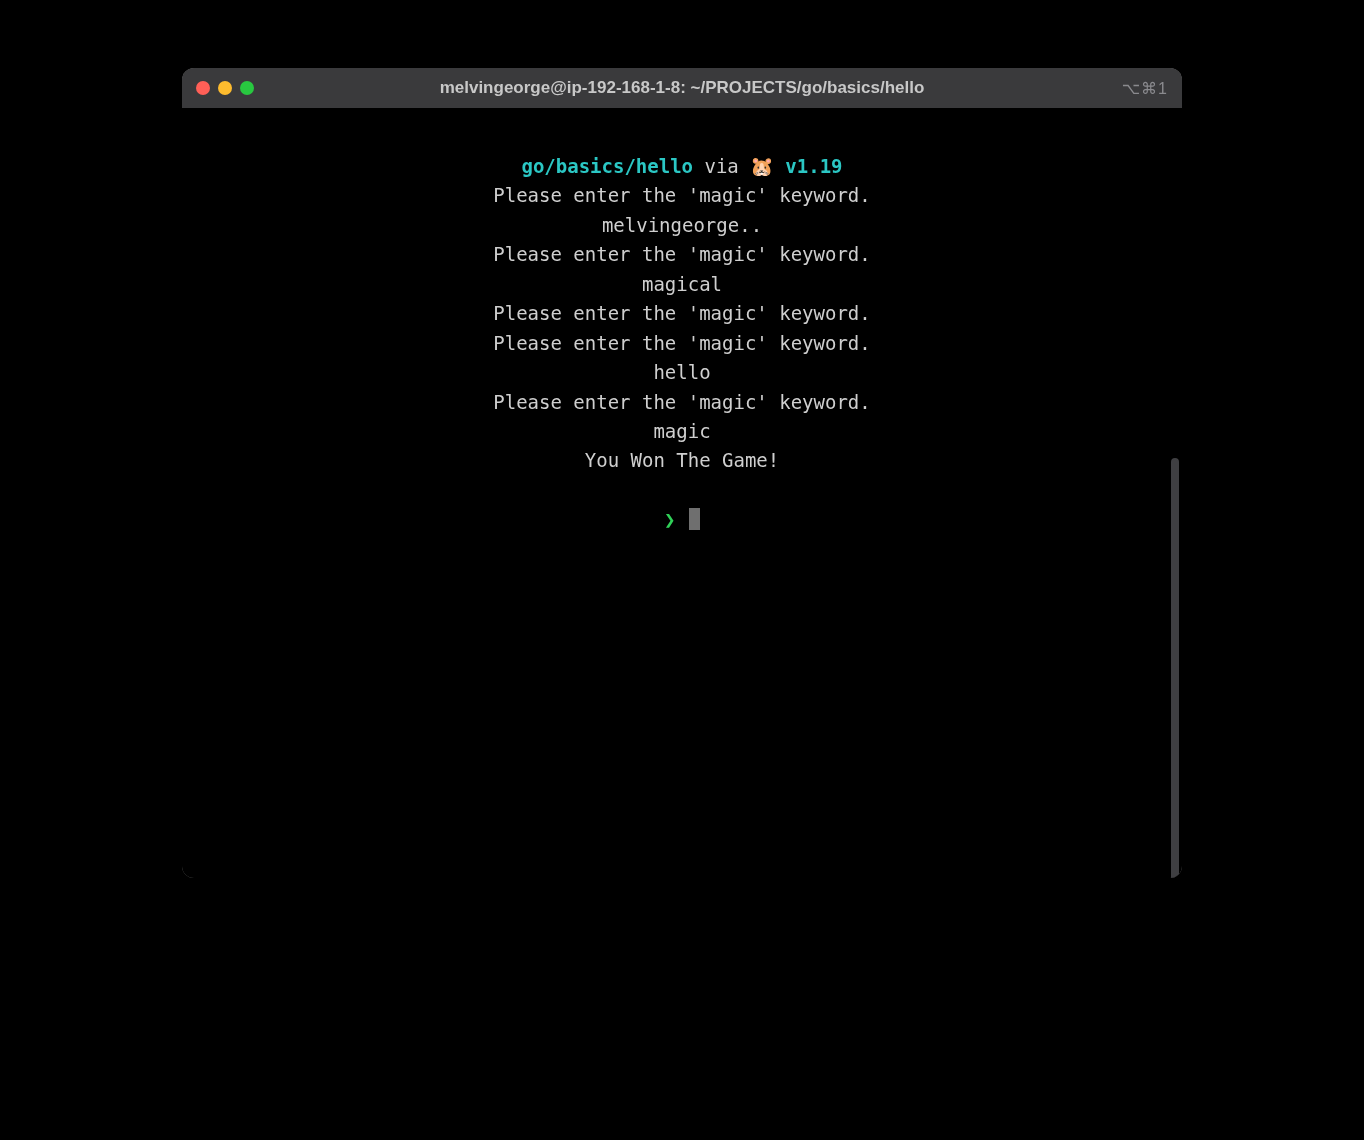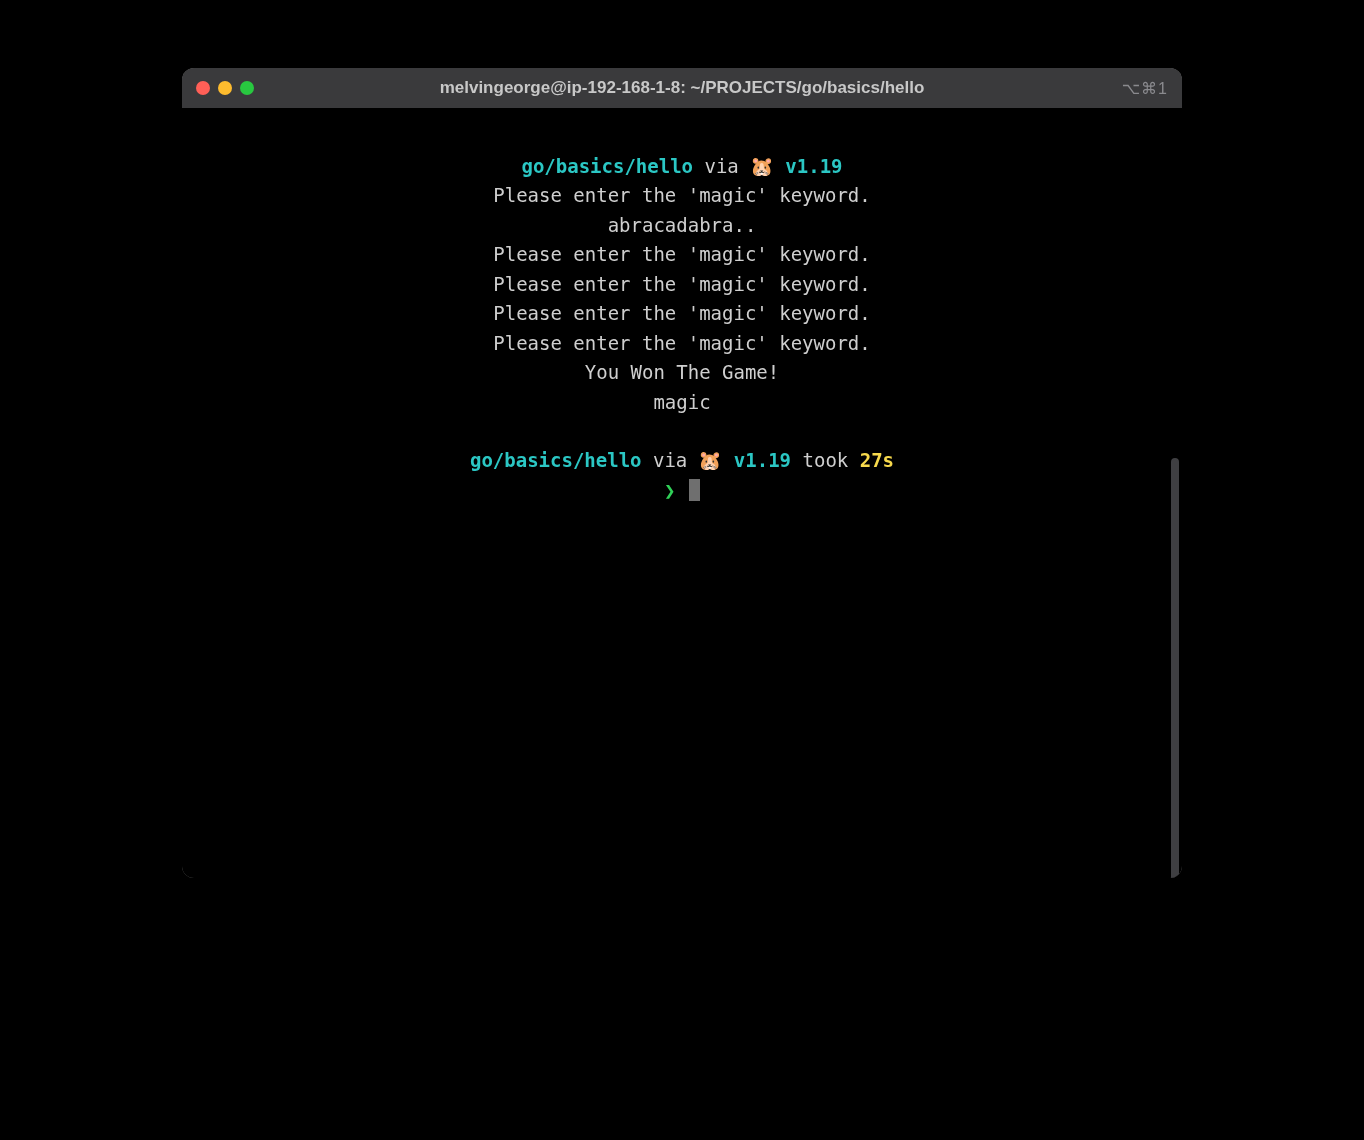--- a/index.html
+++ b/index.html
@@ -120,28 +120,29 @@
       <div class="tl green"></div>
     </div>
     <div class="title">melvingeorge@ip-192-168-1-8: ~/PROJECTS/go/basics/hello</div>
     <div class="title-right">⌥⌘1</div>
   </div>
 
   <div class="terminal-body">
     <div class="line"><span class="path">go/basics/hello</span><span class="via"> via </span><span class="emoji">🐹</span><span class="gover"> v1.19</span></div>
 
     <div class="line">Please enter the 'magic' keyword.</div>
-    <div class="line">abracadabra..</div>
+    <div class="line">melvingeorge..</div>
+    <div class="line">Please enter the 'magic' keyword.</div>
+    <div class="line">magical</div>
     <div class="line">Please enter the 'magic' keyword.</div>
     <div class="line">Please enter the 'magic' keyword.</div>
+    <div class="line">hello</div>
     <div class="line">Please enter the 'magic' keyword.</div>
-    <div class="line">Please enter the 'magic' keyword.</div>
+    <div class="line">magic</div>
     <div class="line">You Won The Game!</div>
-    <div class="line">magic</div>
 
     <div class="line">&nbsp;</div>
 
-    <div class="line"><span class="path">go/basics/hello</span><span class="via"> via </span><span class="emoji">🐹</span><span class="gover"> v1.19</span><span class="took"> took </span><span class="dur">27s</span></div>
     <div class="line"><span class="arrow">❯</span> <span class="cursor"></span></div>
 
     <div class="scrollbar"></div>
   </div>
 </div>
 
 </body></html>

